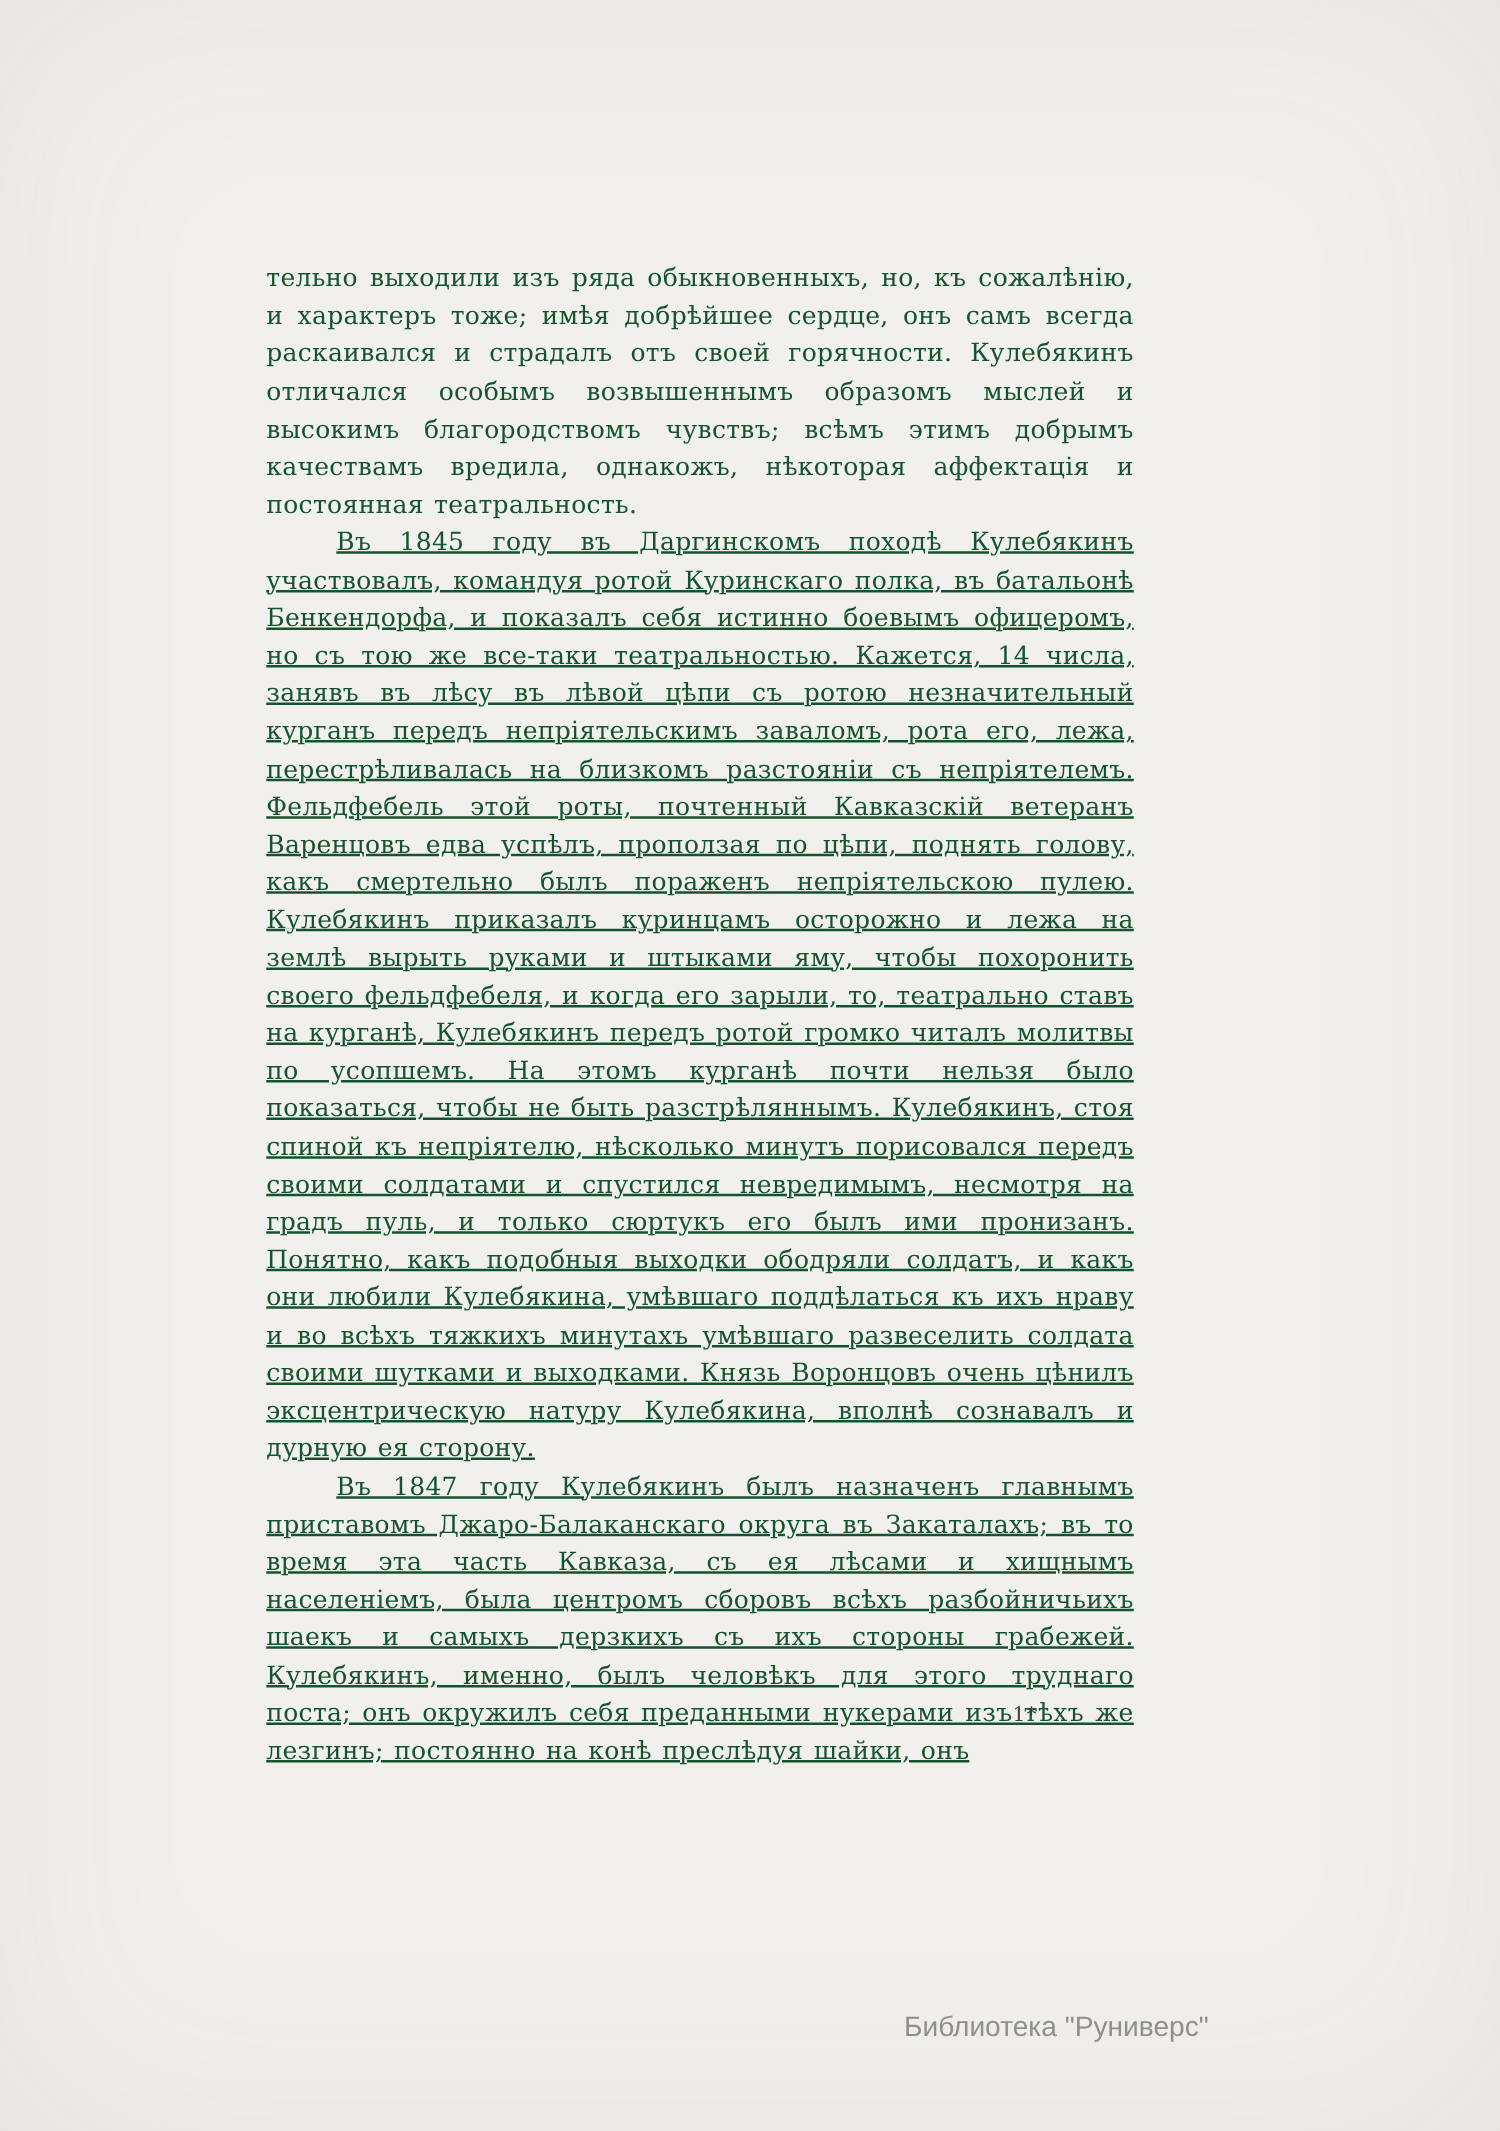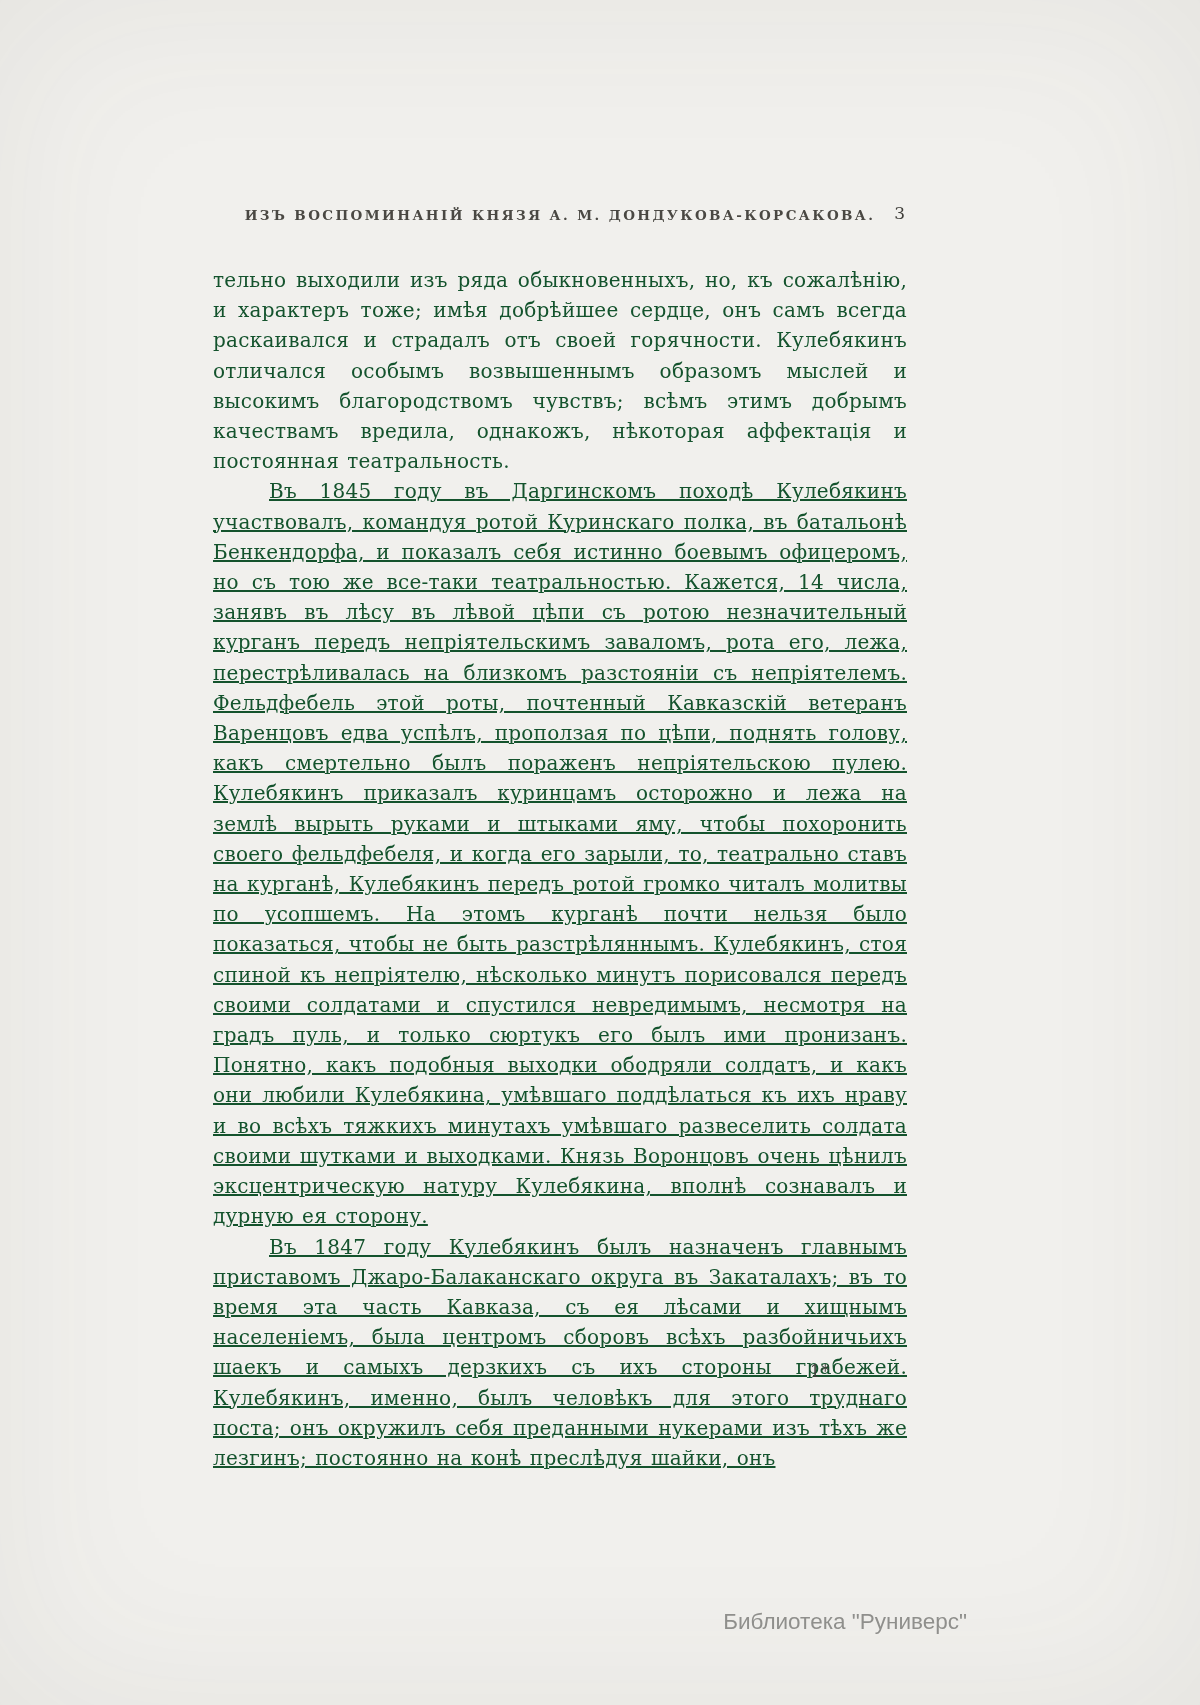--- a/index.html
+++ b/index.html
@@ -69,24 +69,20 @@
       font-size: 22.5px;
       color: #8f8f8c;
       font-family: "Liberation Sans", sans-serif;
     }
   </style>
 </head>
 <body>
 
 <div class="page">
   <div class="content">
-    <header class="page-header">
-      <span>ИЗЪ ВОСПОМИНАНІЙ КНЯЗЯ А. М. ДОНДУКОВА-КОРСАКОВА.</span>
-      <span class="page-number">3</span>
-    </header>
     <div class="body-text">
       <p>тельно выходили изъ ряда обыкновенныхъ, но, къ сожалѣнію, и характеръ тоже; имѣя добрѣйшее сердце, онъ самъ всегда раскаивался и страдалъ отъ своей горячности. Кулебякинъ отличался особымъ возвышеннымъ образомъ мыслей и высокимъ благородствомъ чувствъ; всѣмъ этимъ добрымъ качествамъ вредила, однакожъ, нѣкоторая аффектація и постоянная театральность.</p>
       <p class="indent">Въ 1845 году въ Даргинскомъ походѣ Кулебякинъ участвовалъ, командуя ротой Куринскаго полка, въ батальонѣ Бенкендорфа, и показалъ себя истинно боевымъ офицеромъ, но съ тою же все-таки театральностью. Кажется, 14 числа, занявъ въ лѣсу въ лѣвой цѣпи съ ротою незначительный курганъ передъ непріятельскимъ заваломъ, рота его, лежа, перестрѣливалась на близкомъ разстояніи съ непріятелемъ. Фельдфебель этой роты, почтенный Кавказскій ветеранъ Варенцовъ едва успѣлъ, проползая по цѣпи, поднять голову, какъ смертельно былъ пораженъ непріятельскою пулею. Кулебякинъ приказалъ куринцамъ осторожно и лежа на землѣ вырыть руками и штыками яму, чтобы похоронить своего фельдфебеля, и когда его зарыли, то, театрально ставъ на курганѣ, Кулебякинъ передъ ротой громко читалъ молитвы по усопшемъ. На этомъ курганѣ почти нельзя было показаться, чтобы не быть разстрѣляннымъ. Кулебякинъ, стоя спиной къ непріятелю, нѣсколько минутъ порисовался передъ своими солдатами и спустился невредимымъ, несмотря на градъ пуль, и только сюртукъ его былъ ими пронизанъ. Понятно, какъ подобныя выходки ободряли солдатъ, и какъ они любили Кулебякина, умѣвшаго поддѣлаться къ ихъ нраву и во всѣхъ тяжкихъ минутахъ умѣвшаго развеселить солдата своими шутками и выходками. Князь Воронцовъ очень цѣнилъ эксцентрическую натуру Кулебякина, вполнѣ сознавалъ и дурную ея сторону.</p>
       <p class="indent">Въ 1847 году Кулебякинъ былъ назначенъ главнымъ приставомъ Джаро-Балаканскаго округа въ Закаталахъ; въ то время эта часть Кавказа, съ ея лѣсами и хищнымъ населеніемъ, была центромъ сборовъ всѣхъ разбойничьихъ шаекъ и самыхъ дерзкихъ съ ихъ стороны грабежей. Кулебякинъ, именно, былъ человѣкъ для этого труднаго поста; онъ окружилъ себя преданными нукерами изъ тѣхъ же лезгинъ; постоянно на конѣ преслѣдуя шайки, онъ</p>
     </div>
   </div>
   <div class="signature-mark">1*</div>
   <div class="watermark">Библиотека "Руниверс"</div>
 </div>
 

